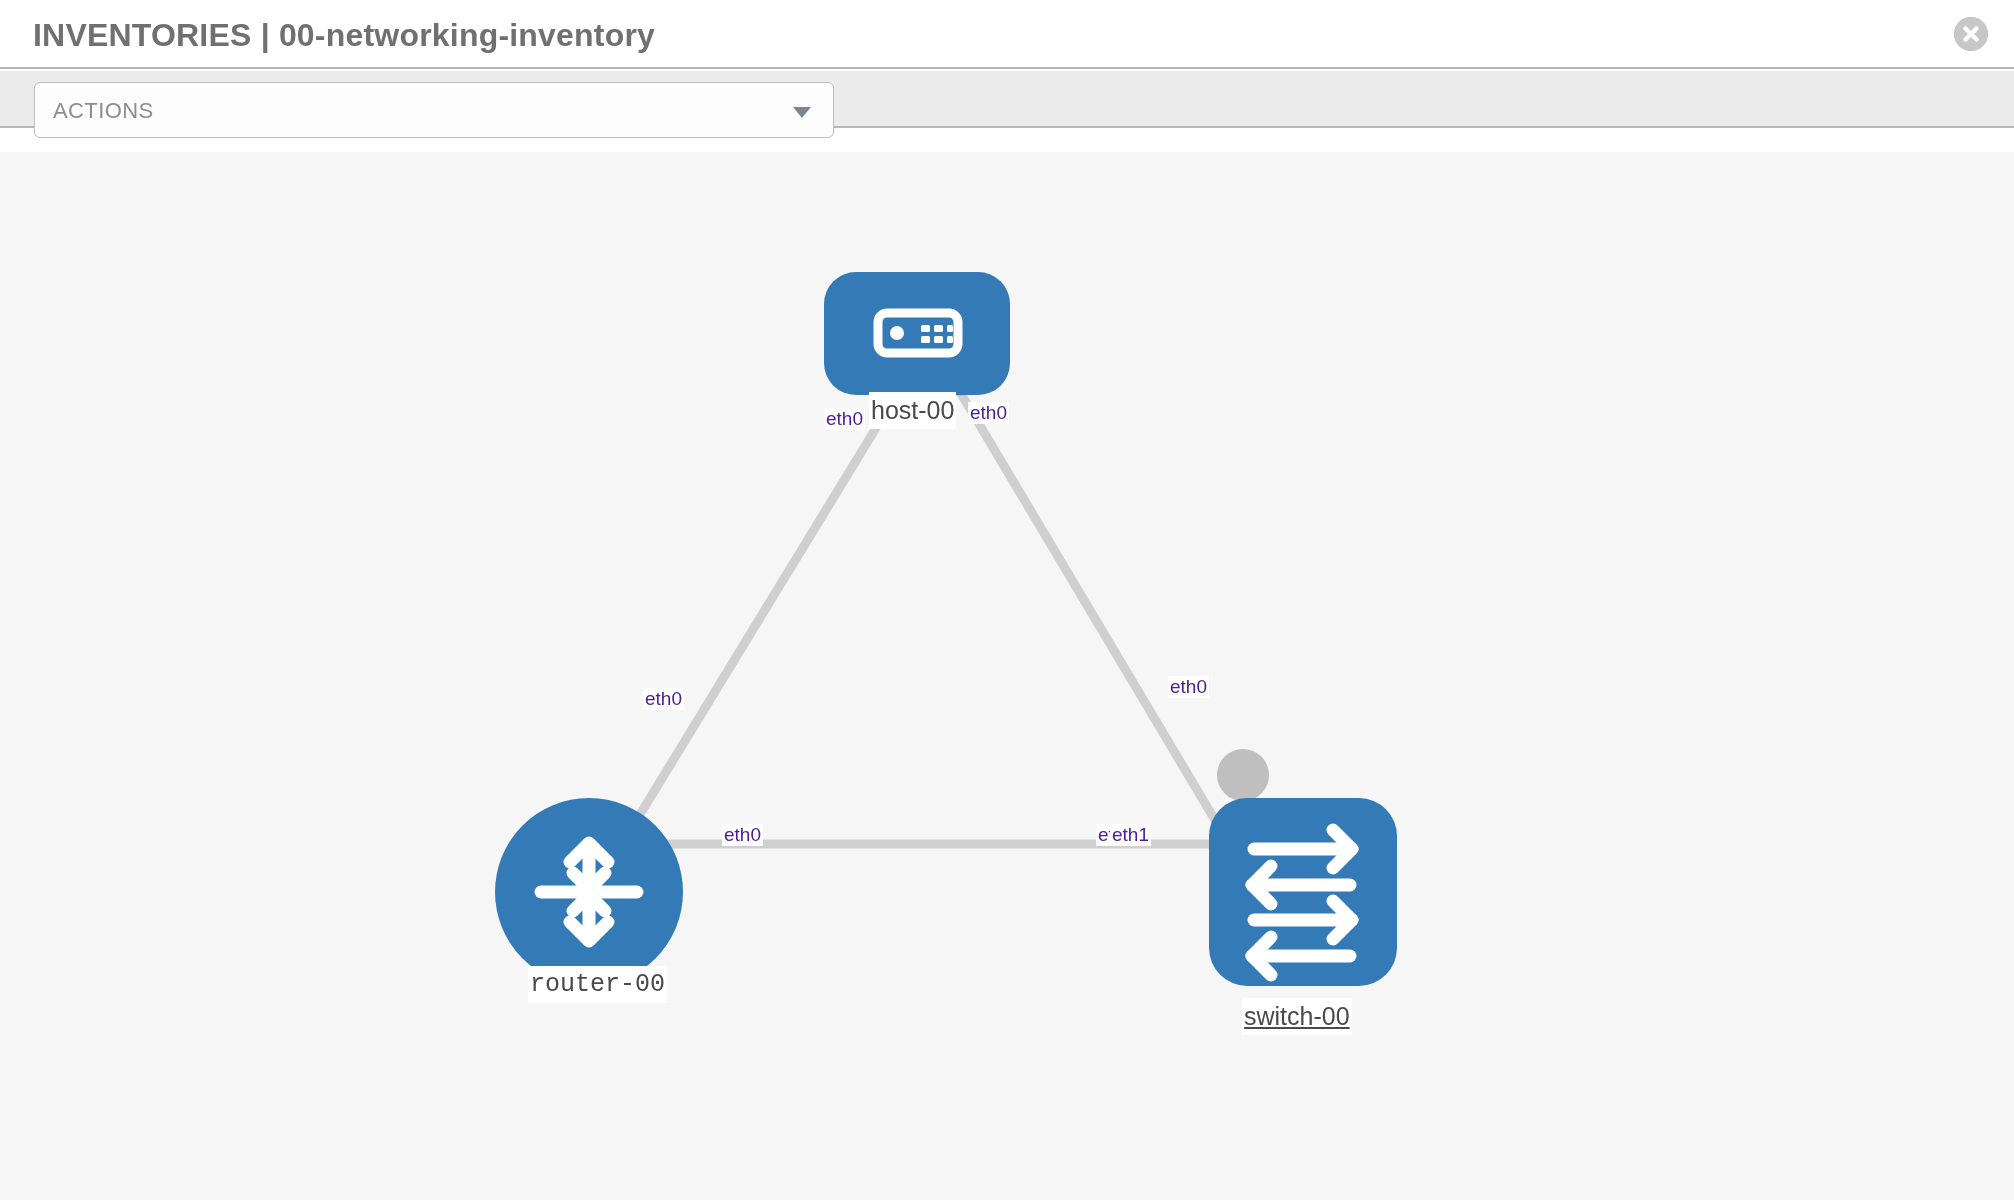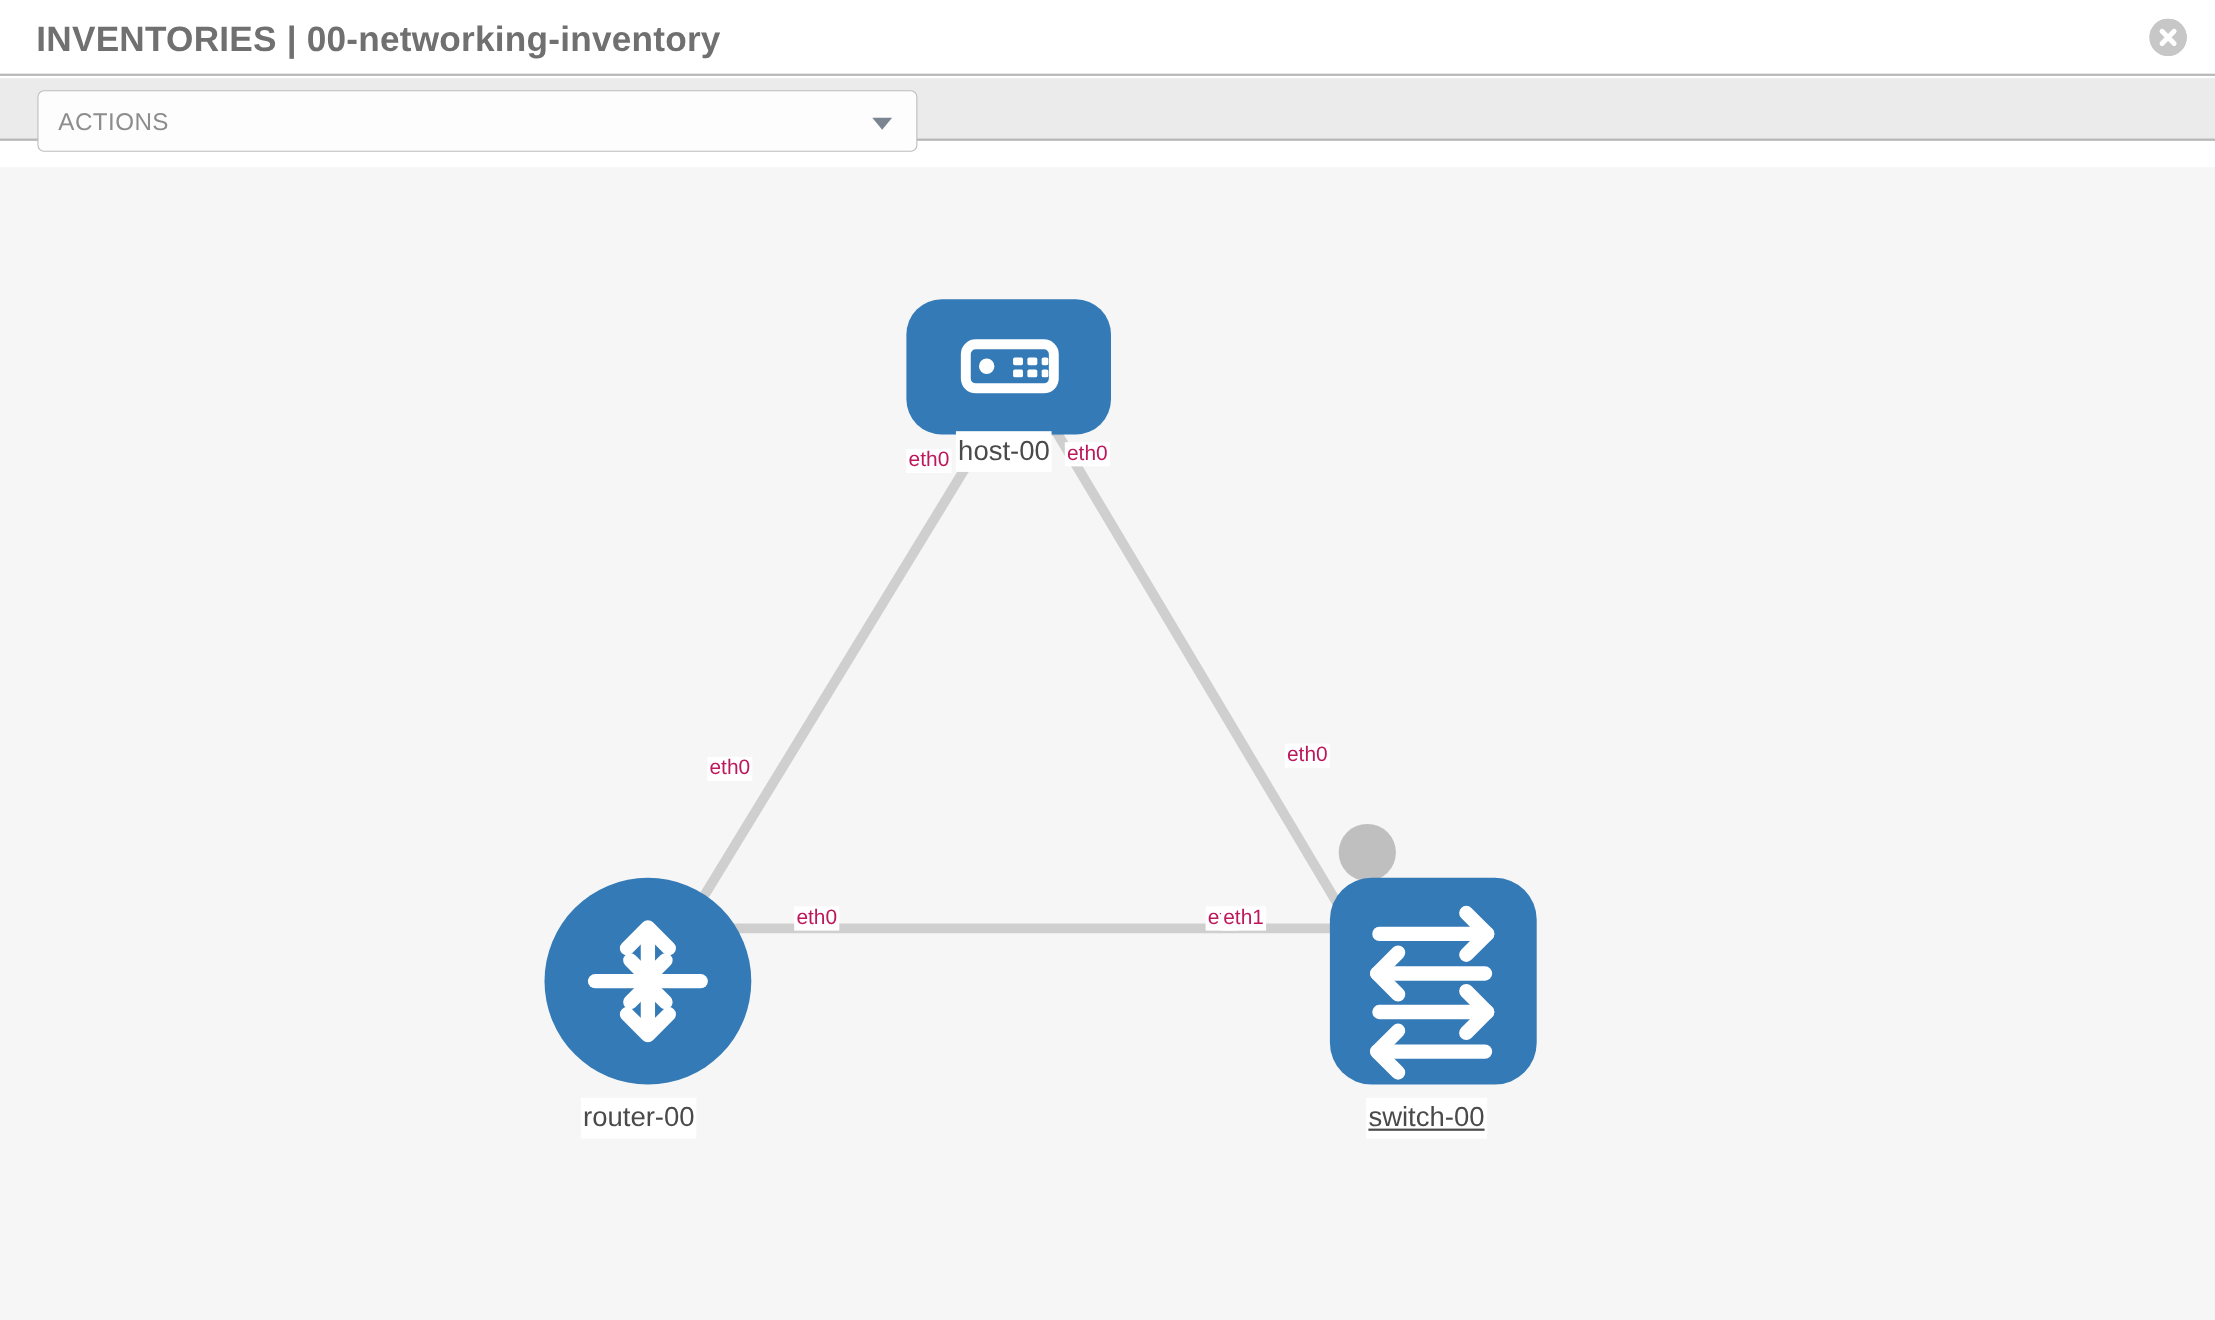--- a/index.html
+++ b/index.html
@@ -142,21 +142,21 @@
     position: absolute;
     font-size: 25px;
     color: #4a4a4a;
     background: #ffffff;
     white-space: nowrap;
     padding: 4px 2px;
   }
   .iface-label {
     position: absolute;
     font-size: 19px;
-    color: #be185d;
+    color: #4c1d95;
     background: #ffffff;
     white-space: nowrap;
     padding: 0 2px;
   }
 </style>
 </head>
 <body>
 
 <div id="app">
 
@@ -266,21 +266,21 @@
           <path d="M1254 768 L1352 768"></path>
           <path d="M1333 749 L1352 768 L1333 787"></path>
           <path d="M1350 804 L1252 804"></path>
           <path d="M1271 785 L1252 804 L1271 823"></path>
         </g>
       </g>
     </svg>
 
     <div class="node-label" style="left:869px; top:240px;">host-00</div>
 
-    <div class="node-label" style="left:528px; top:846px;">router-00</div>
+    <div class="node-label" style="left:528px; top:814px;font-family:Liberation Mono, monospace;">router-00</div>
 
     <div class="node-label" style="left:1242px; top:846px;text-decoration:underline;">switch-00</div>
 
     <div class="iface-label" style="left:824px; top:256px;">eth0</div>
 
     <div class="iface-label" style="left:968px; top:250px;">eth0</div>
 
     <div class="iface-label" style="left:643px; top:536px;">eth0</div>
 
     <div class="iface-label" style="left:1168px; top:524px;">eth0</div>

